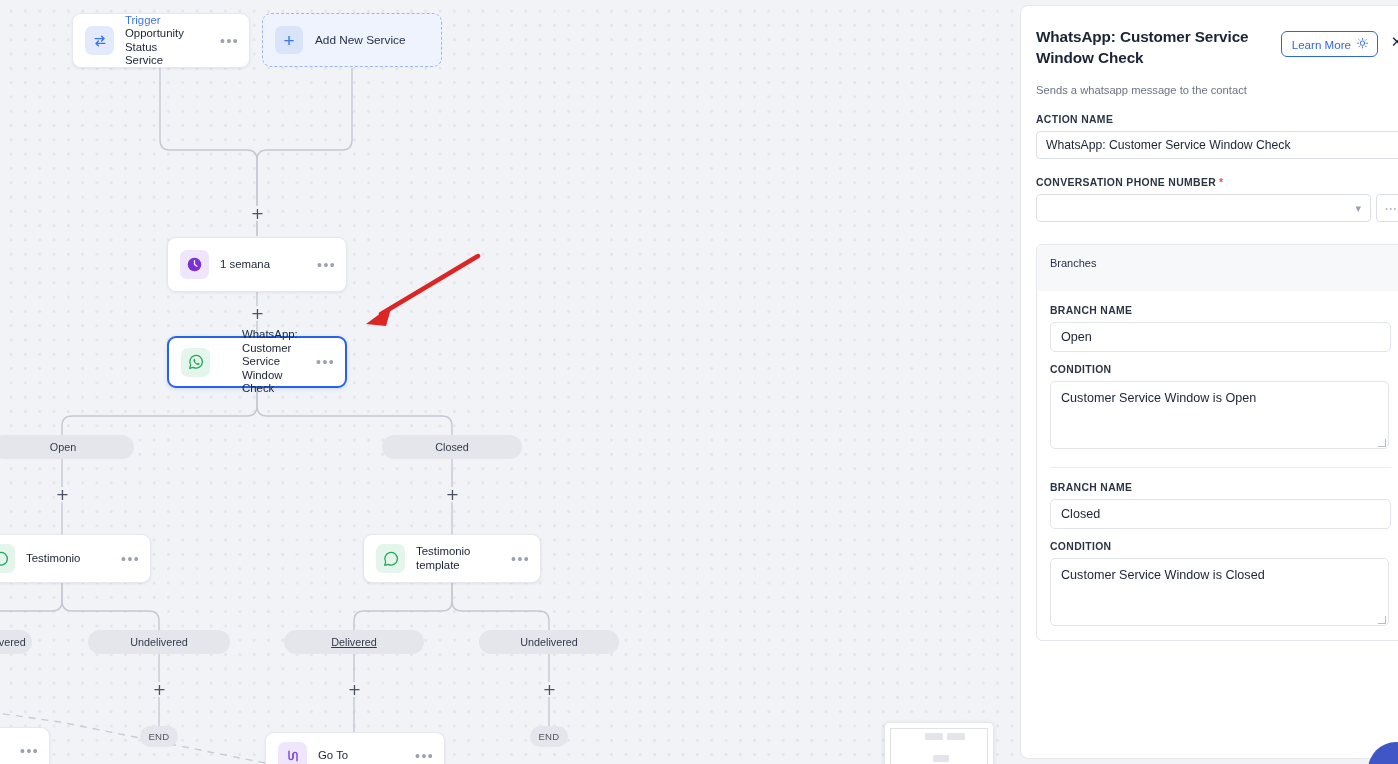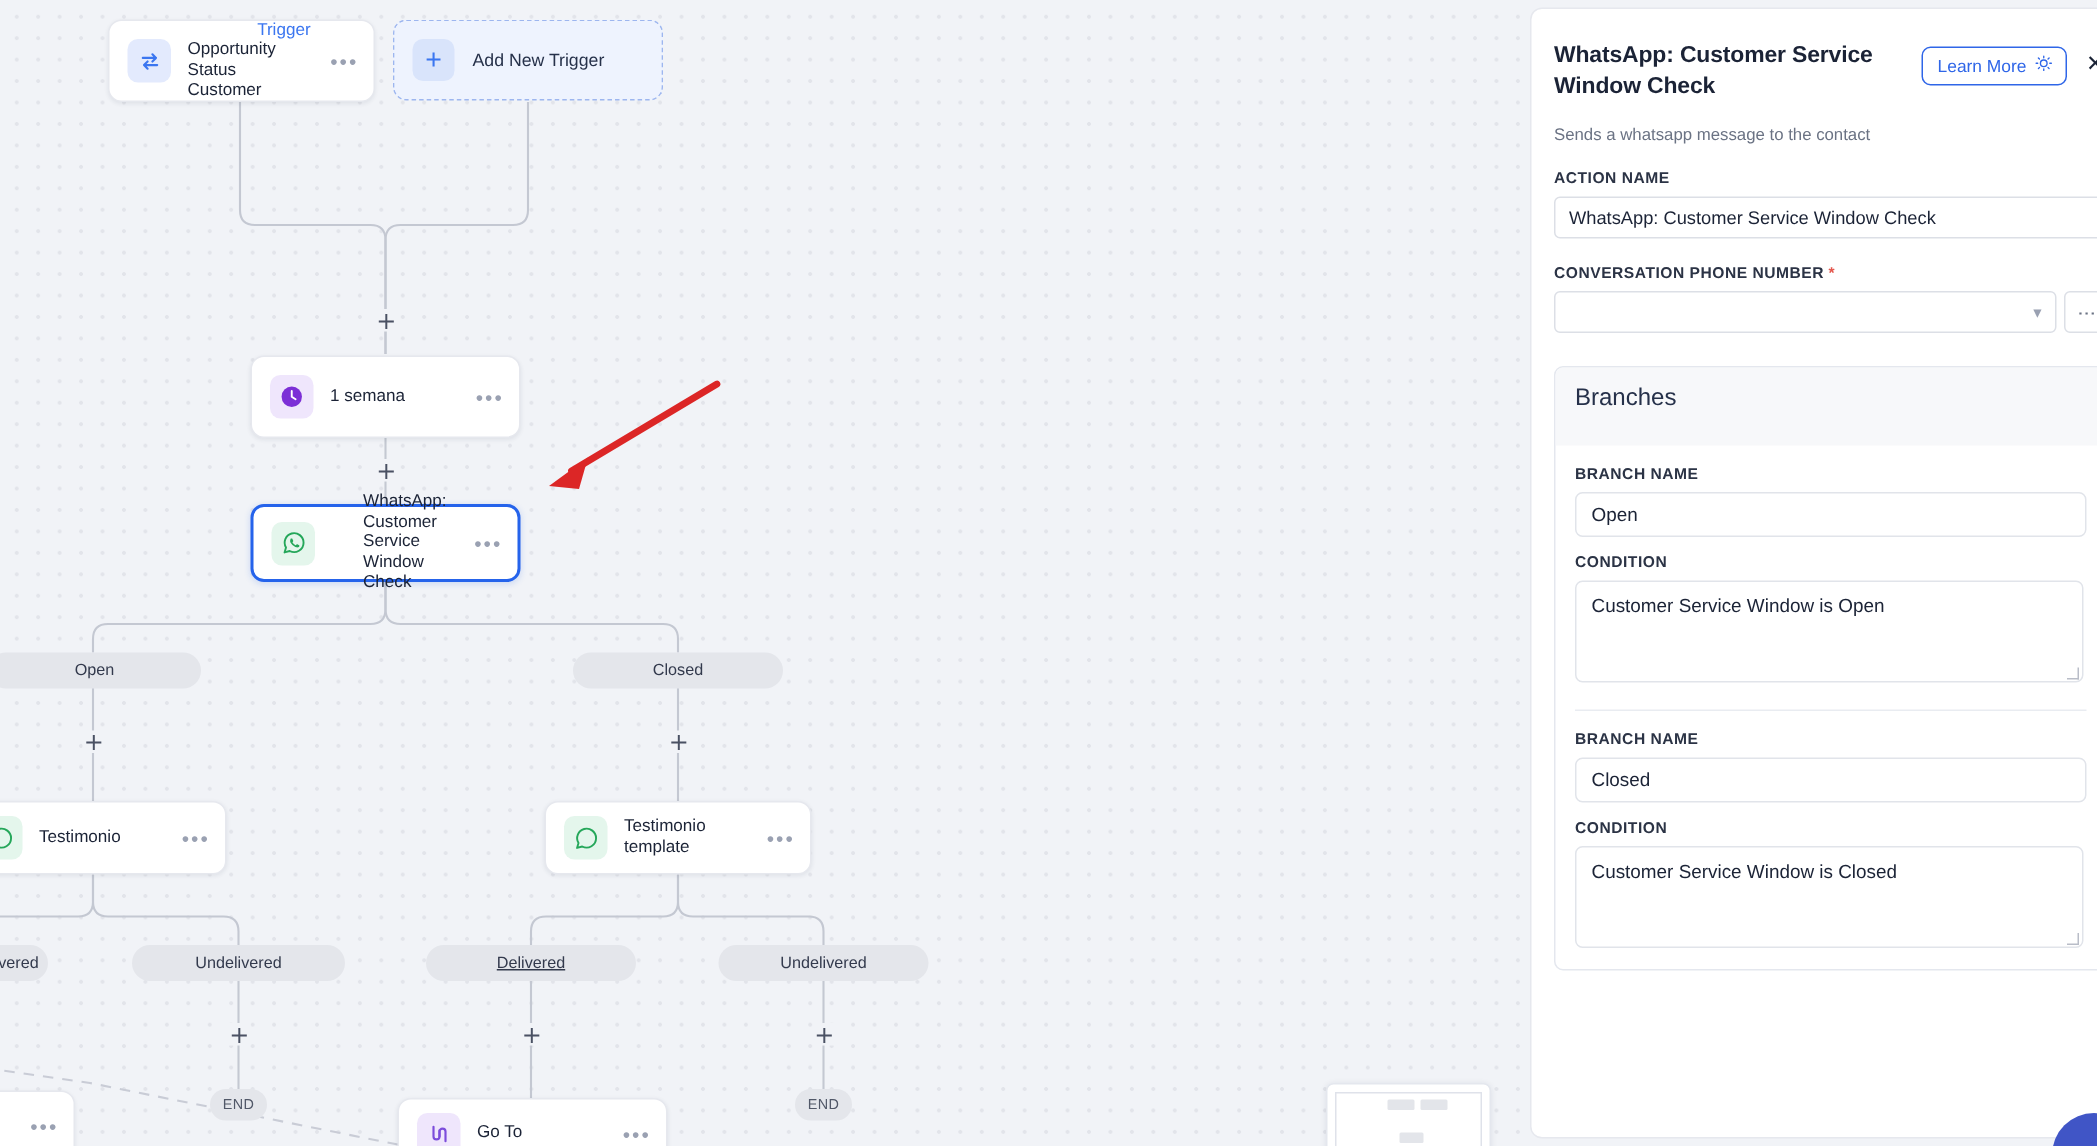--- a/index.html
+++ b/index.html
@@ -44,21 +44,21 @@
     width: 29px; height: 29px;
     border-radius: 7px;
     flex: 0 0 29px;
     display: flex; align-items: center; justify-content: center;
   }
   .ic-blue { background: #e3eafd; }
   .ic-purple { background: #efe6fc; }
   .ic-green { background: #e4f6ec; }
   .node .ntext { flex: 1 1 auto; min-width: 0; line-height: 1.18; }
   .node .nsub  { font-size: 11.4px; color: #1b2336; }
-  .node .ntrig { font-size: 11.4px; color: #3b76f0; text-align: right; }
+  .node .ntrig { font-size: 11.4px; color: #3b76f0; }
   .node .dots {
     flex: 0 0 auto; color: #9aa1b2; font-size: 14px;
     letter-spacing: 1.4px; padding-left: 2px; cursor: pointer;
     align-self: center;
   }
 
   
   #add-trigger {
     position: absolute;
     left: 262px; top: 13px; width: 180px; height: 54px;
@@ -184,21 +184,21 @@
     color: #6b7384; font-size: 12px; cursor: pointer;
     writing-mode: vertical-rl; letter-spacing: -1px;
   }
 
   #branches-card {
     margin-top: 22px; width: 368px;
     border: 1px solid #e4e7ee; border-radius: 6px;
     background: #fff; overflow: hidden;
   }
   #branches-head { background: #f7f8fa; padding: 12px 13px 14px 13px; }
-  #branches-head h3 { margin: 0 0 8px 0; font-size: 16px; font-weight: normal; color: #26314a; }
+  #branches-head h3 { margin: 0 0 8px 0; font-size: 11px; font-weight: normal; color: #26314a; }
   #branches-desc { font-size: 11.3px; color: #6b7384; line-height: 1.52; }
   #branches-body { padding: 10px 13px 14px 13px; }
   #branches-body .fieldlabel:first-child { margin-top: 4px; }
   .bn-input {
     width: 341px; height: 30px;
     border: 1px solid #e1e4ea; border-radius: 5px; background: #fff;
     display:flex; align-items:center; padding: 0 10px;
     font-size: 12.6px; color: #1b2336;
   }
   .cond-area {
@@ -273,28 +273,28 @@
   <div class="node" style="left:72px; top:13px; width:178px; height:55px;">
     <div class="nicon ic-blue">
       <svg width="16" height="16" viewBox="0 0 20 20" fill="none" stroke="#3b76f0" stroke-width="1.8" stroke-linecap="round" stroke-linejoin="round">
         <path d="M4 7h11M12 4l3 3-3 3"></path>
           <path d="M16 13H5M8 10l-3 3 3 3"></path>
       </svg>
     </div>
     <div class="ntext">
       <div class="ntrig">Trigger</div>
       <div class="nsub">Opportunity Status</div>
-      <div class="nsub">Customer</div>
+      <div class="nsub">Service</div>
     </div>
     <div class="dots">•••</div>
   </div>
 
   <div id="add-trigger">
     <div class="plusbox">+</div>
-    <div class="atlabel">Add New Trigger</div>
+    <div class="atlabel">Add New Service</div>
   </div>
 
   <div class="plus-handle" style="left:250px; top:206px;">+</div>
 
   <div class="node" style="left:167px; top:237px; width:180px; height:55px;">
     <div class="nicon ic-purple">
       <svg width="17" height="17" viewBox="0 0 20 20">
         <circle cx="10" cy="10" r="8" fill="#7c2fd6"></circle>
         <path d="M10 5.4V10l3 2" stroke="#fff" stroke-width="1.5" fill="none" stroke-linecap="round"></path>
       </svg>

